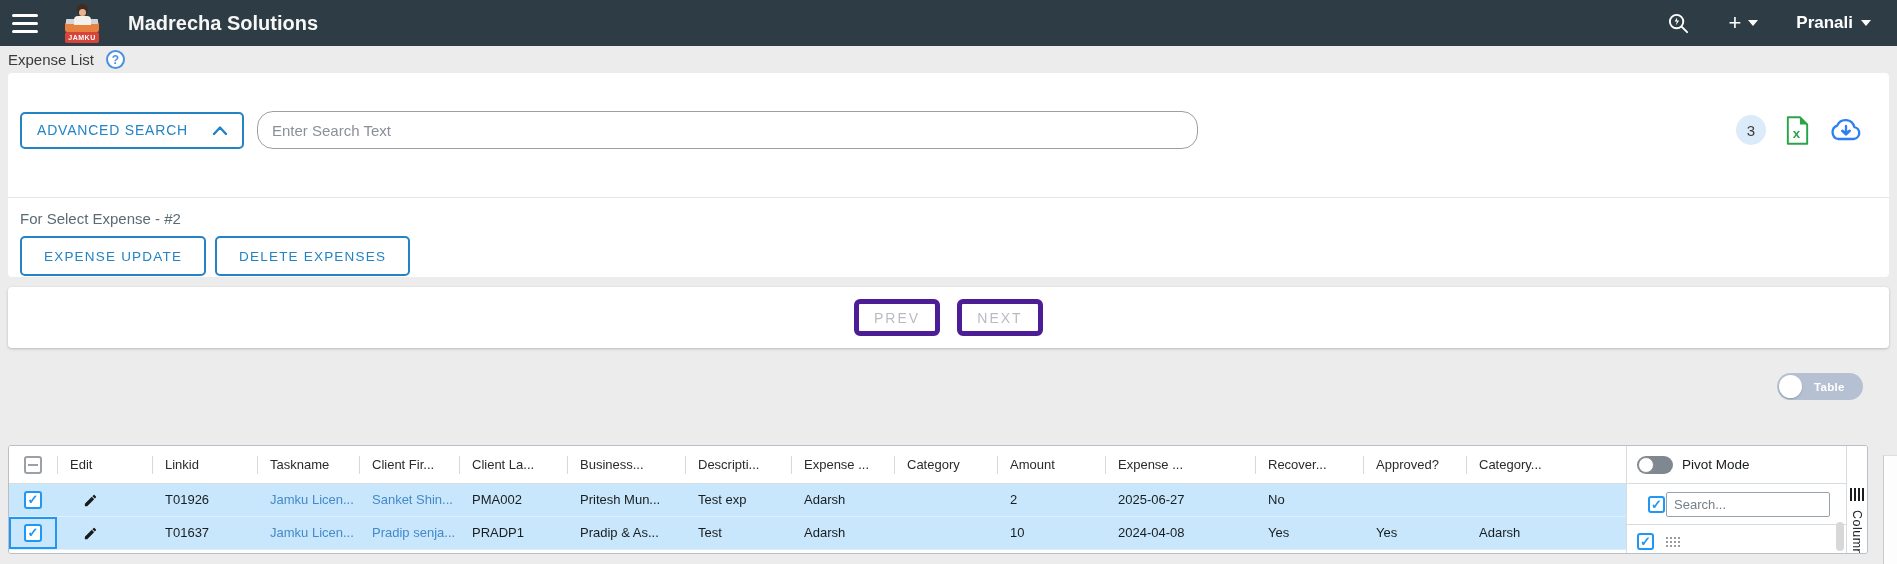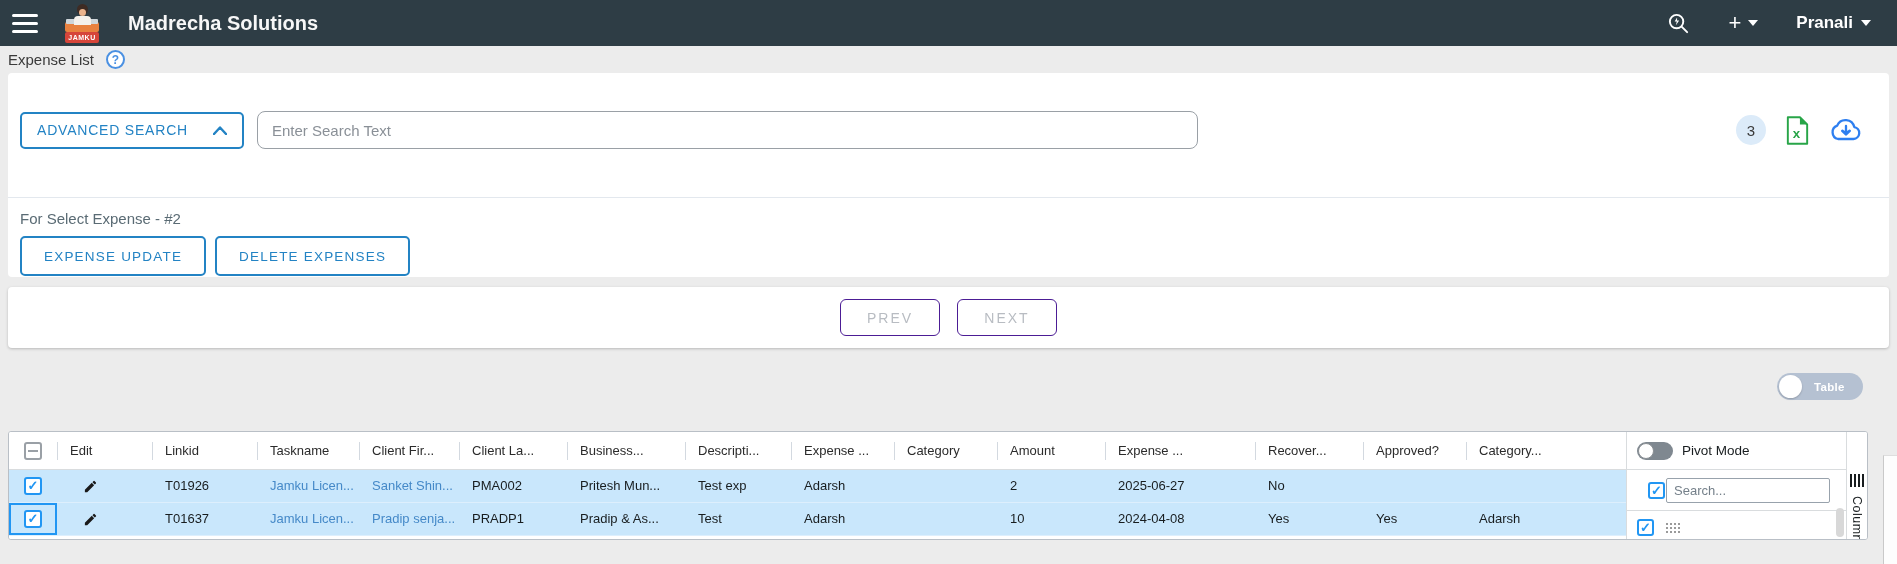--- a/index.html
+++ b/index.html
@@ -45,40 +45,40 @@
 
   
   .card { background:#fff; margin:0 8px; border-radius:4px; }
   .card-search { height:204px; }
   .row-a { height:124px; display:flex; align-items:center; padding:0 26px 10px 12px; }
   .btn-outline { background:#fff; border:2px solid #2383c4; color:#2383c4; border-radius:5px;
                  font-family:inherit; cursor:pointer; }
   .adv { height:37px; padding:0 15px; font-size:14px; letter-spacing:.8px; display:flex;
          align-items:center; gap:25px; flex-shrink:0; }
   .search-input { width:941px; height:38px; margin-left:13px; border:1px solid #9aa0a6;
-                  border-radius:8px; padding:0 14px; font-size:15px; color:#333;
+                  border-radius:16px; padding:0 14px; font-size:15px; color:#333;
                   font-family:inherit; outline:none; }
   .search-input::placeholder { color:#8a9097; }
   .row-a-right { margin-left:auto; display:flex; align-items:center; gap:19px; }
   .count-badge { width:30px; height:30px; border-radius:50%; background:#dcebf9; color:#3a3a3a;
                  font-size:15px; display:flex; align-items:center; justify-content:center; }
   .icon-btn { cursor:pointer; display:flex; }
   .divider { border-top:1px solid #e3e8ee; }
   .row-b { padding:12px 12px 0 12px; }
   .sel-label { font-size:15px; color:#5a6b74; margin-bottom:9px; }
   .sel-buttons { display:flex; gap:9px; }
   .sel-buttons button { height:40px; padding:0 22px; font-size:13.5px; letter-spacing:1.2px; }
 
   .card-pager { height:61px; margin-top:10px; display:flex; align-items:center; justify-content:center;
                 gap:17px; box-shadow:0 1px 3px rgba(0,0,0,.22); }
-  .pager-btn { width:100px; height:37px; background:#fff; border:1px solid #4c1d95; border-radius:6px;
+  .pager-btn { width:86px; height:37px; background:#fff; border:5px solid #4c1d95; border-radius:6px;
                color:#b8bcc2; font-size:14px; letter-spacing:2px; font-family:inherit; cursor:pointer; }
 
   
-  .toggle-zone { height:83px; display:flex; justify-content:flex-end; padding:25px 34px 0 0; }
+  .toggle-zone { height:97px; display:flex; justify-content:flex-end; padding:25px 34px 0 0; }
   .table-toggle { width:86px; height:27px; border-radius:14px; background:#b5c1d2; display:flex;
                   align-items:center; cursor:pointer; }
   .table-toggle .knob { width:23px; height:23px; border-radius:50%; background:#fff; margin-left:2px;
                         box-shadow:0 1px 2px rgba(0,0,0,.2); }
   .tt-label { color:#fff; font-size:11.5px; font-weight:bold; margin-left:12px; letter-spacing:.3px; }
 
   
   .grid-card { height:109px; margin:0 29px 0 8px; background:#fff; border:1px solid #b9bfc6;
                border-radius:3px; display:flex; overflow:hidden; }
   .grid-main { flex:1; overflow:hidden; }

